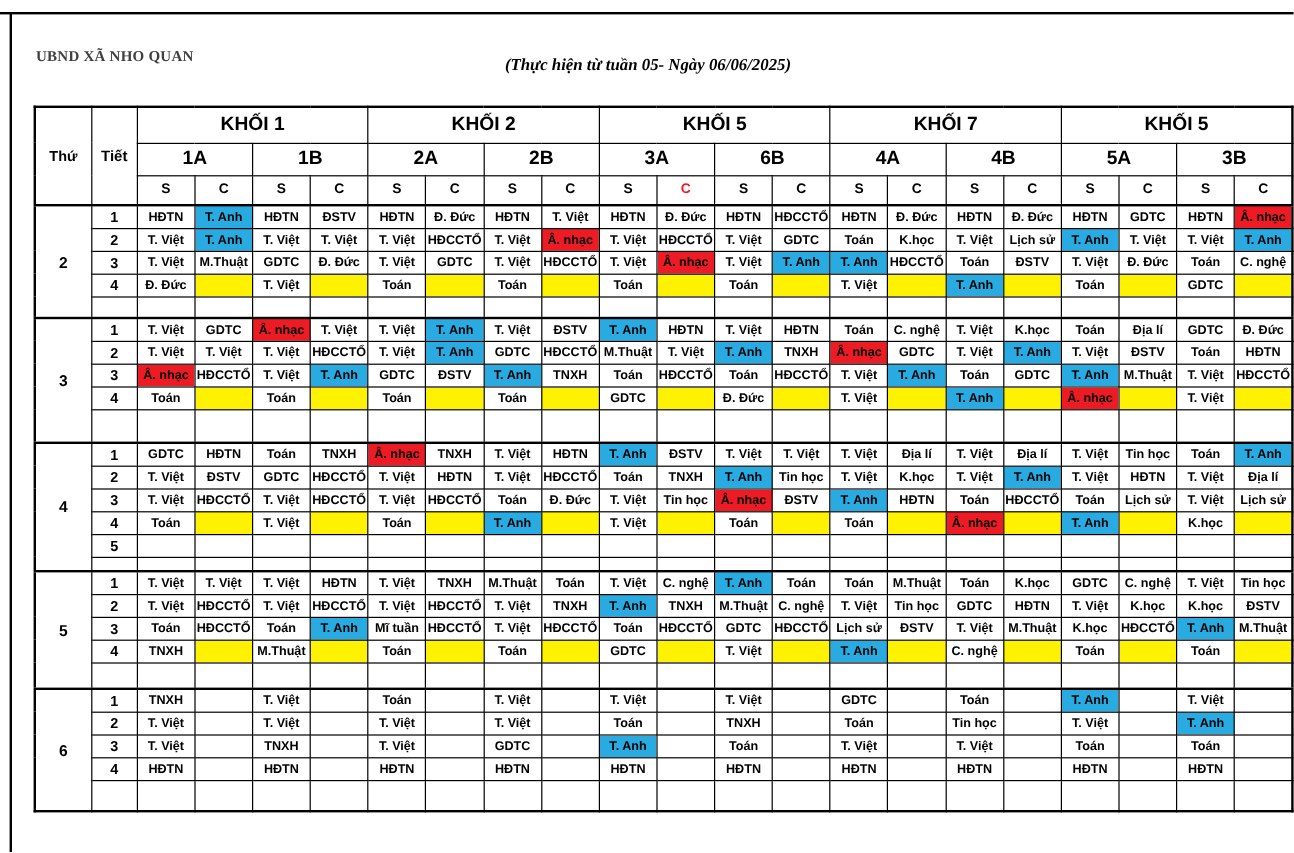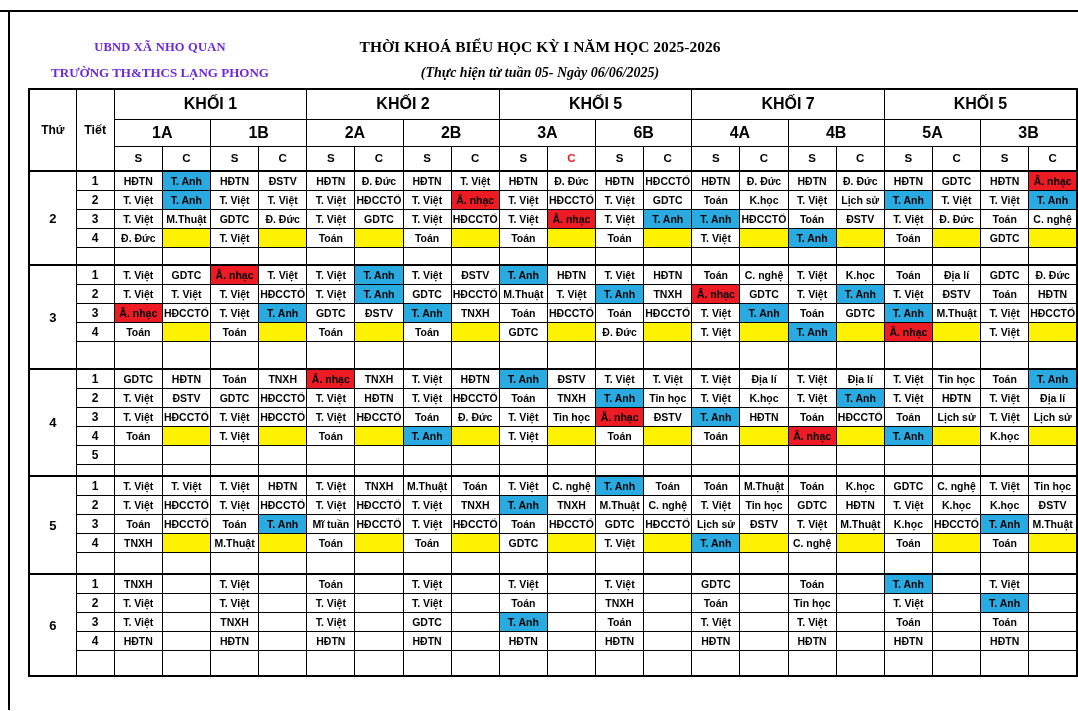--- a/index.html
+++ b/index.html
@@ -4,22 +4,22 @@
 <style>
   html,body{margin:0;padding:0;}
   body{
     width:1078px;height:711px;background:#fff;position:relative;overflow:hidden;
     font-family:"Liberation Sans",sans-serif;
     --cyan:#29abe2;--yellow:#fff200;--red:#ed1c24;--orange:#f7941d;
     --green:#00a651;--maroon:#b01e28;--darkred:#7e1416;
   }
   .frame-top{position:absolute;left:0;top:10px;width:1078px;border-top:2px solid #000;}
   .frame-left{position:absolute;left:8px;top:10px;height:700px;border-left:2px solid #000;}
-  .org{position:absolute;left:30px;top:40px;width:260px;text-align:center;
-       font-family:"Liberation Serif",serif;font-weight:bold;color:#6d28d9;}
+  .org{position:absolute;left:30px;top:40px;width:260px;text-align:left;
+       font-family:"Liberation Serif",serif;font-weight:bold;color:#404040;}
   .org .l1{font-size:12.5px;letter-spacing:.2px;}
   .org .l2{font-size:13px;margin-top:10px;white-space:nowrap;}
   .titlebox{position:absolute;left:310px;top:38px;width:460px;text-align:center;
        font-family:"Liberation Serif",serif;color:#000;}
   .titlebox .t1{font-size:15.5px;font-weight:bold;}
   .titlebox .t2{font-size:14px;font-weight:bold;font-style:italic;margin-top:9px;}
   table.tt{position:absolute;left:28px;top:88px;width:1050px;border-collapse:collapse;
        table-layout:fixed;border:2px solid #000;}
   table.tt th,table.tt td{border:1px solid #000;padding:0;text-align:center;vertical-align:middle;
        overflow:hidden;white-space:nowrap;color:#000;}
@@ -39,25 +39,23 @@
   td.c-y{background:var(--yellow);}
 </style>
 </head>
 <body style="--cyan: #29abe2; --yellow: #fff200; --red: #ed1c24; --orange: #f7941d; --green: #00a651; --maroon: #b01e28; --darkred: #7e1416;">
 
 <div class="frame-top"></div>
 <div class="frame-left"></div>
 
 <div class="org">
   <div class="l1">UBND XÃ NHO QUAN</div>
-  <div class="l2">TRƯỜNG TH&amp;THCS LẠNG PHONG</div>
 </div>
 
 <div class="titlebox">
-  <div class="t1">THỜI KHOÁ BIỂU HỌC KỲ I NĂM HỌC 2025-2026</div>
   <div class="t2">(Thực hiện từ tuần 05- Ngày 06/06/2025)</div>
 </div>
 
 <table class="tt" id="tt">
     <colgroup>
       <col style="width: 47px;">
       <col style="width: 38px;">
       <col style="width: 48px;">
       <col style="width: 48px;">
       <col style="width: 48px;">

